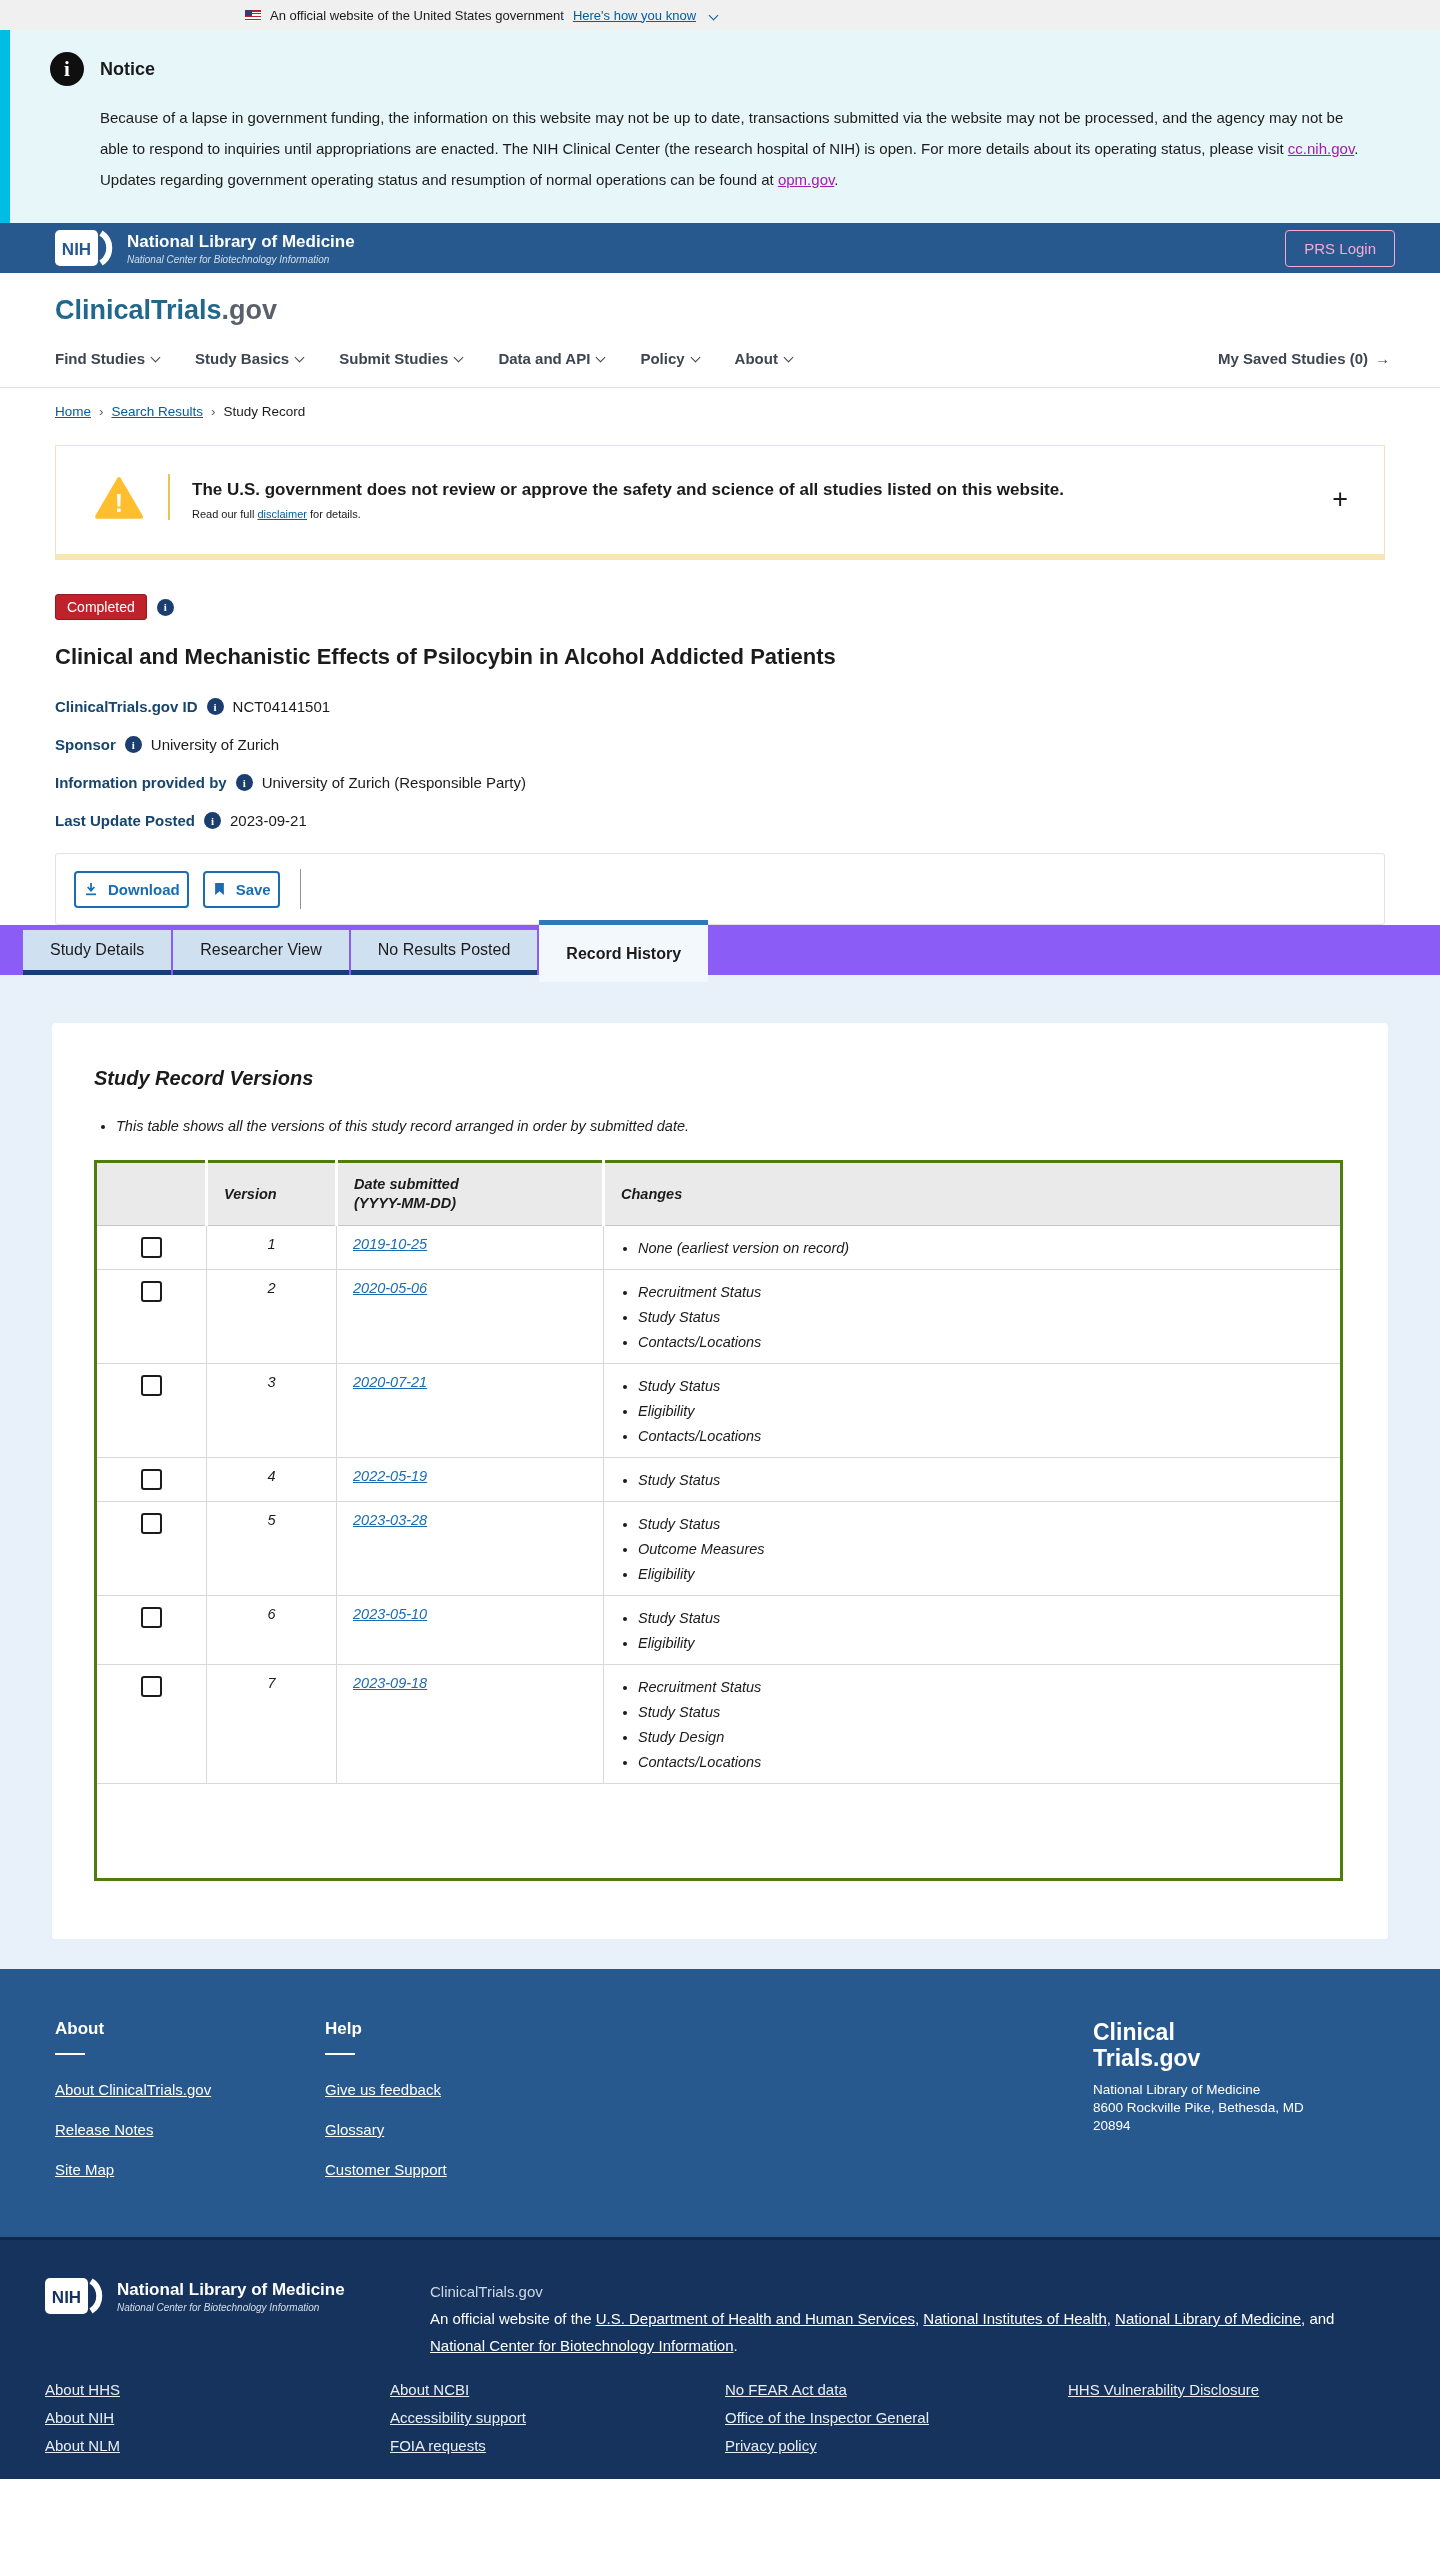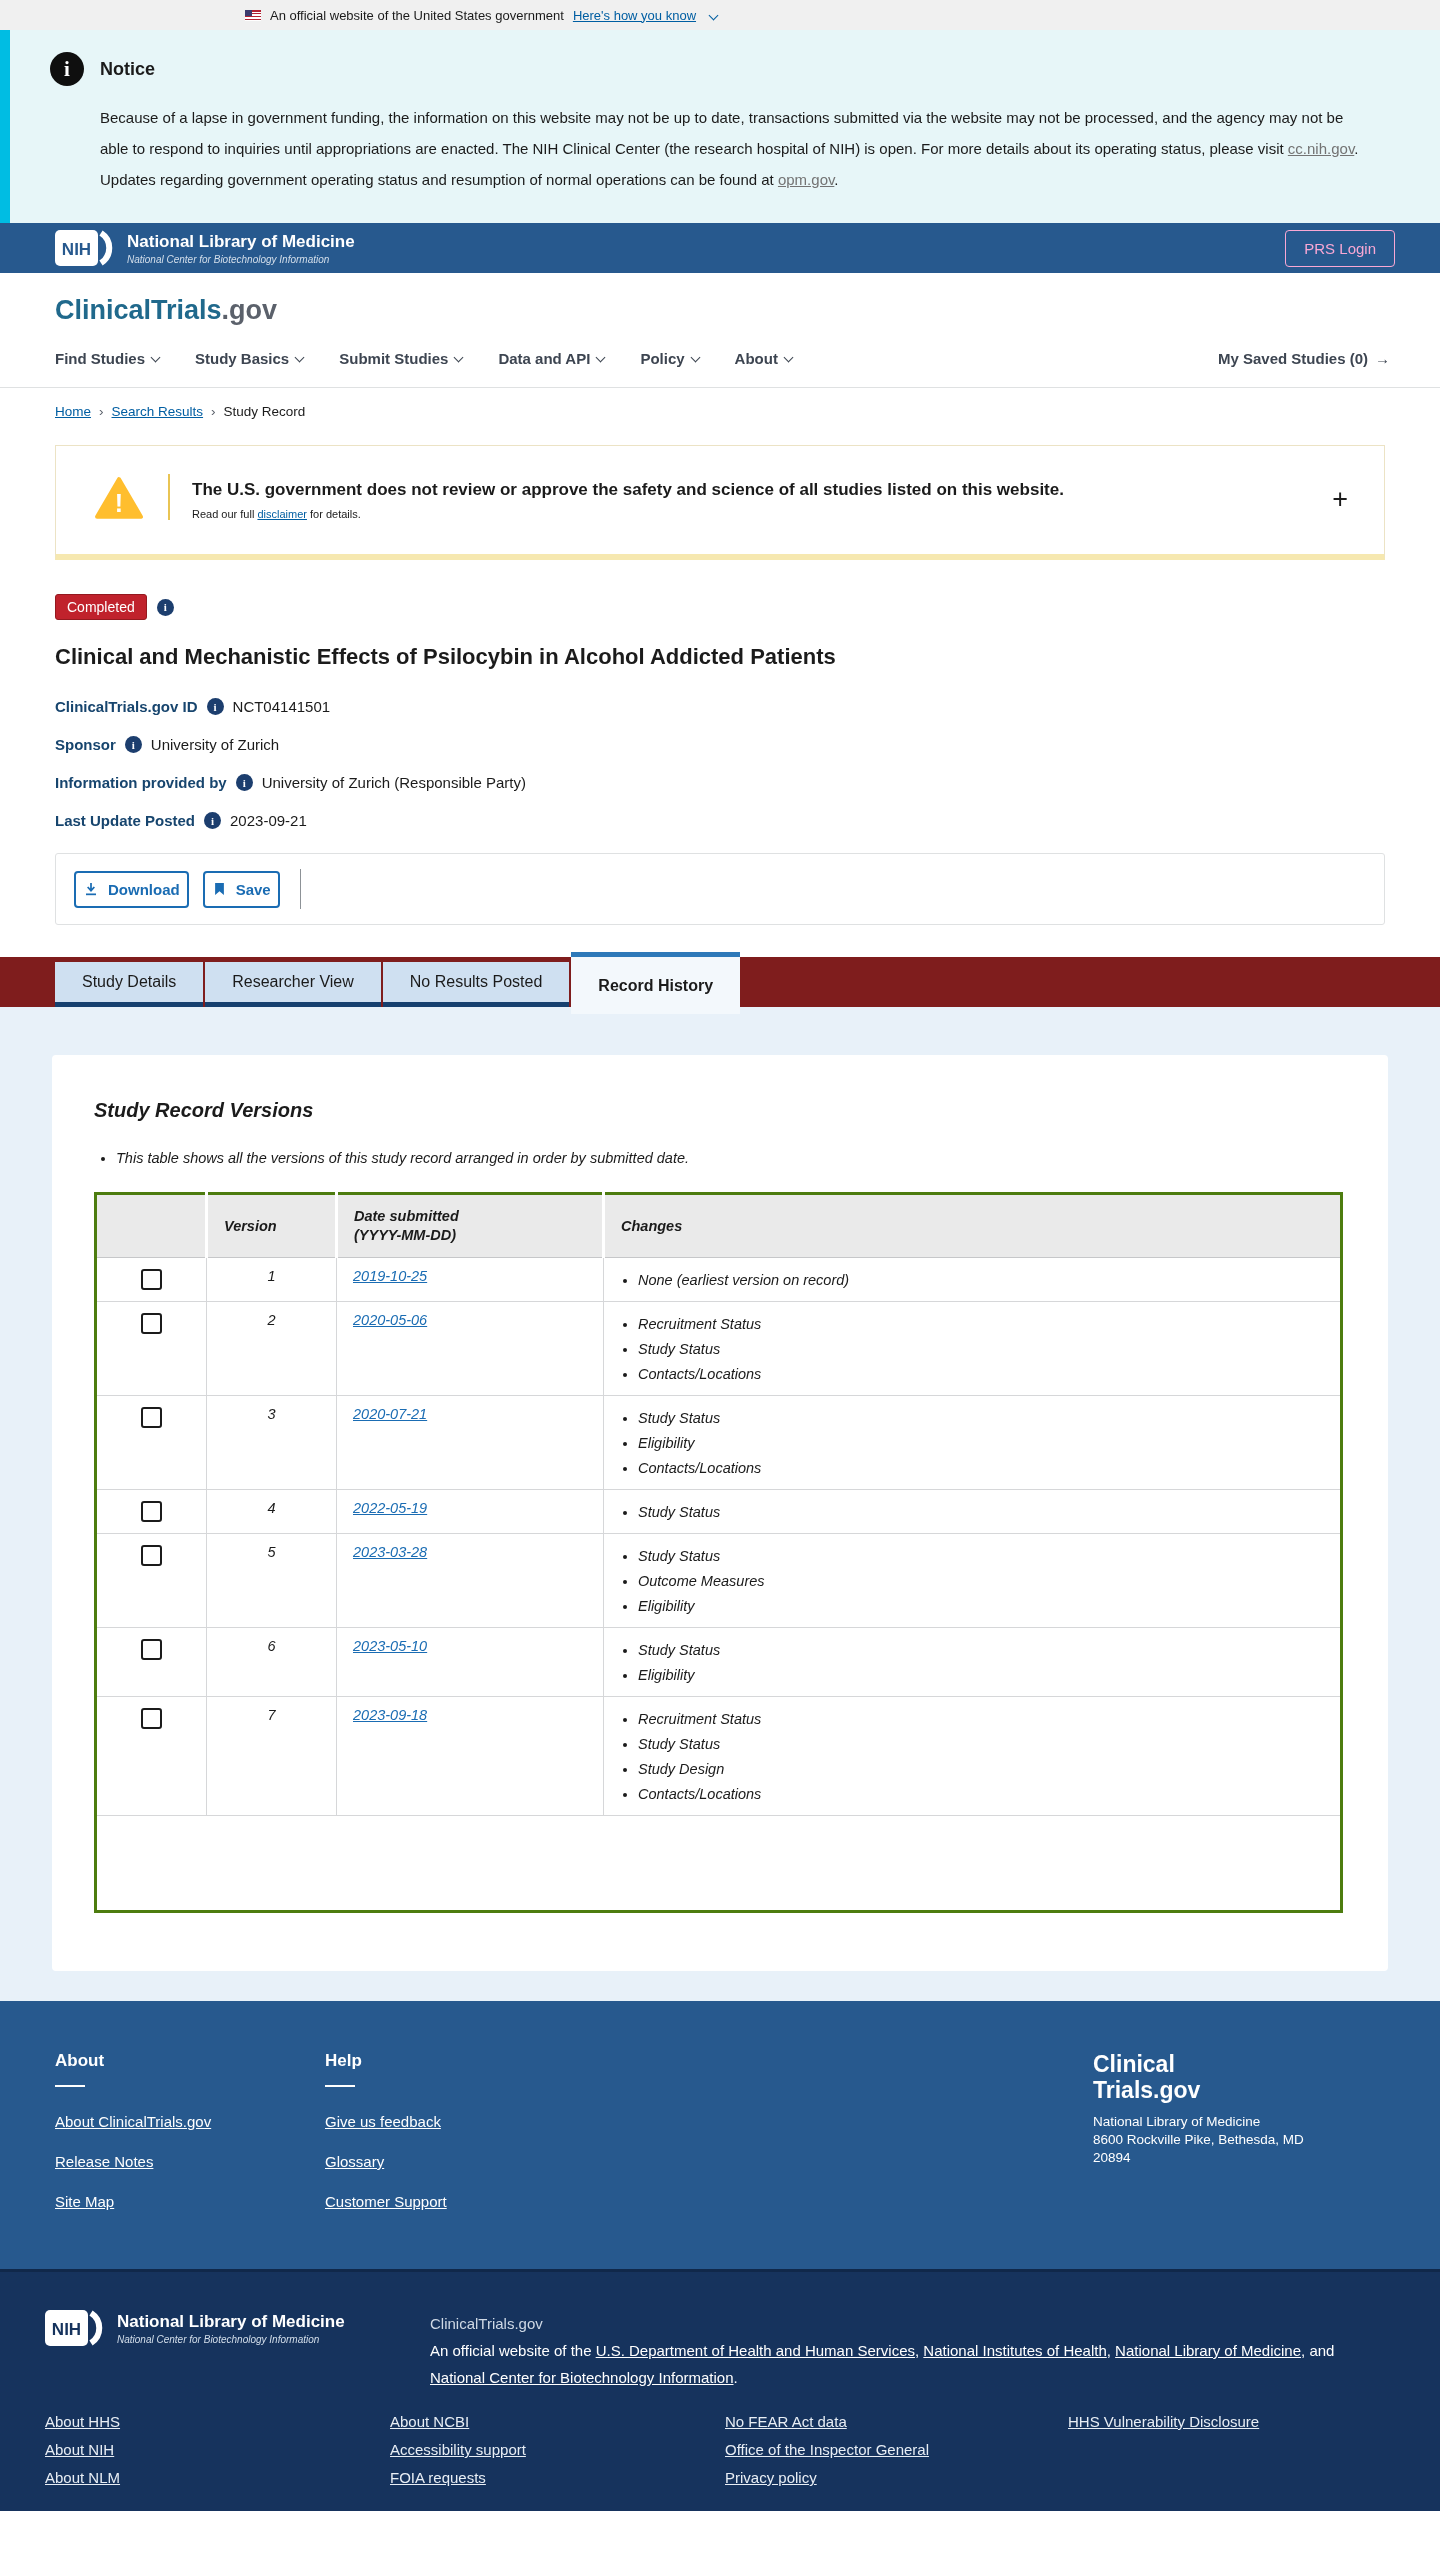--- a/index.html
+++ b/index.html
@@ -13,21 +13,21 @@
   .flag::after{content:"";position:absolute;left:0;top:0;width:7px;height:6px;background:#3c3b6e;}
   .gov-banner a{color:#005ea2;}
   .chev{display:inline-block;width:6px;height:6px;border-right:1.6px solid currentColor;border-bottom:1.6px solid currentColor;transform:rotate(45deg);vertical-align:2px;margin-left:5px;}
 
   
   .notice{background:#e7f6f8;border-left:10px solid #00bde3;padding:22px 70px 28px 40px;box-sizing:border-box;}
   .notice-head{display:flex;align-items:center;gap:16px;}
   .info-badge-lg{width:34px;height:34px;border-radius:50%;background:#0f0f0f;color:#fff;display:flex;align-items:center;justify-content:center;font-weight:bold;font-size:21px;font-family:"Liberation Serif",serif;flex:none;}
   .notice h2{font-size:18px;}
   .notice p{margin:16px 0 0 50px;font-size:15px;line-height:31px;max-width:1300px;}
-  .notice a{color:#737373;}
+  .notice a{color:#a21caf;}
 
   
   .nlm-bar{height:50px;background:#27598e;display:flex;align-items:center;padding:0 45px 0 55px;box-sizing:border-box;color:#fff;}
   .nlm-text{margin-left:12px;}
   .nlm-title{font-size:17px;font-weight:bold;}
   .ncbi-sub{font-size:10px;font-style:italic;color:#d4dfeb;margin-top:2px;}
   .prs{margin-left:auto;border:1px solid #f9a8d4;border-radius:4px;padding:9px 18px;font-size:15px;color:#f9a8d4;background:transparent;font-family:inherit;cursor:pointer;}
 
   
   .site-header{padding:22px 50px 0 55px;border-bottom:1px solid #dfe1e2;}
@@ -60,21 +60,21 @@
   .meta-row{display:flex;align-items:center;gap:9px;margin-bottom:21px;}
   .meta-row:last-child{margin-bottom:0;}
   .meta-label{font-weight:bold;color:#17456e;}
 
   
   .actions{margin:24px 55px 0;border:1px solid #dfe1e2;border-radius:3px;padding:15px 18px;display:flex;align-items:center;gap:14px;}
   .btn-outline{display:inline-flex;align-items:center;gap:9px;border:2px solid #1a6cb3;border-radius:4px;color:#1a6cb3;font-weight:bold;font-size:15px;padding:8px 7px;background:#fff;font-family:inherit;cursor:pointer;}
   .vdiv{width:1px;height:40px;background:#8d9297;margin-left:6px;}
 
   
-  .tab-strip{margin-top:32px;background:#7f1d1d;height:50px;display:flex;align-items:flex-end;padding-left:55px;}
+  .tab-strip{background:#8b5cf6;height:50px;display:flex;align-items:flex-end;padding-left:23px;}
   .tab{height:45px;display:flex;align-items:center;padding:0 27px;background:#cfe0f1;border-bottom:5px solid #16406f;box-sizing:border-box;font-size:16px;margin-right:2px;color:#1b1b1b;cursor:pointer;}
   .tab.active{height:62px;background:#f3f8fc;border-bottom:none;border-top:5px solid #2e79b9;font-weight:bold;margin-bottom:-7px;position:relative;z-index:2;}
 
   
   .rh-section{background:#e8f1f9;padding:48px 52px 30px;font-style:italic;}
   .card{background:#fff;border-radius:4px;padding:44px 45px 58px 42px;}
   .card h2{font-size:20px;margin-bottom:28px;}
   ul.intro{padding-left:22px;font-size:14.5px;}
   ul.intro>li{margin-bottom:16px;}
   ul.intro ul{padding-left:26px;margin-top:16px;}

